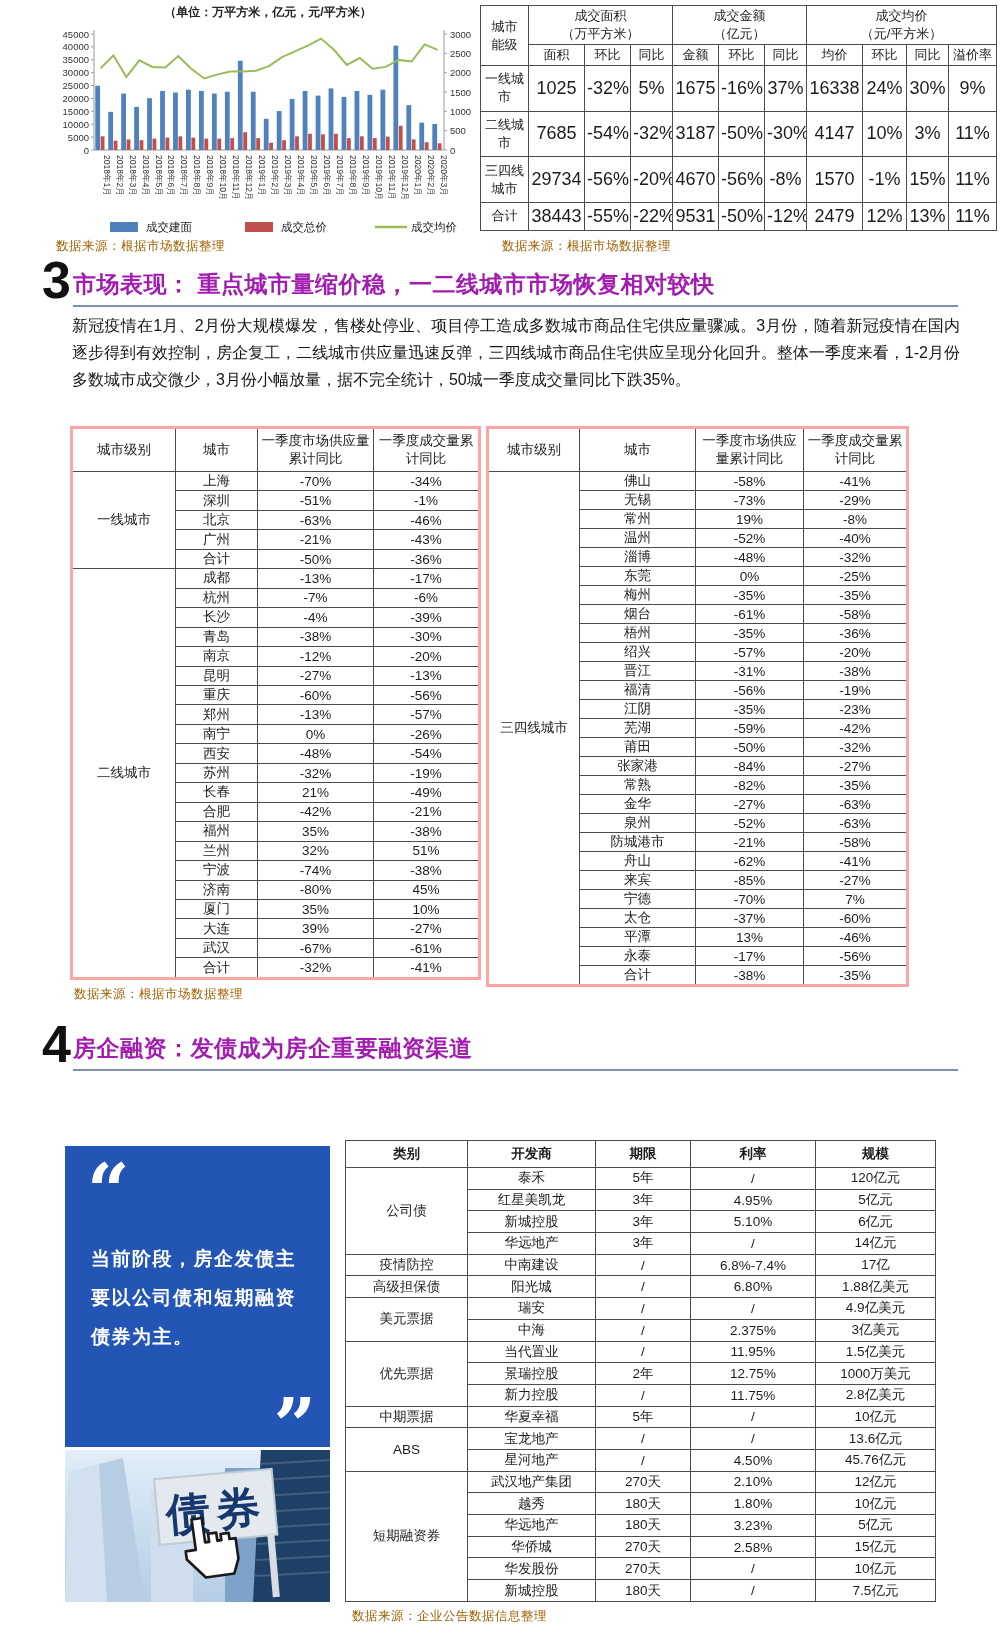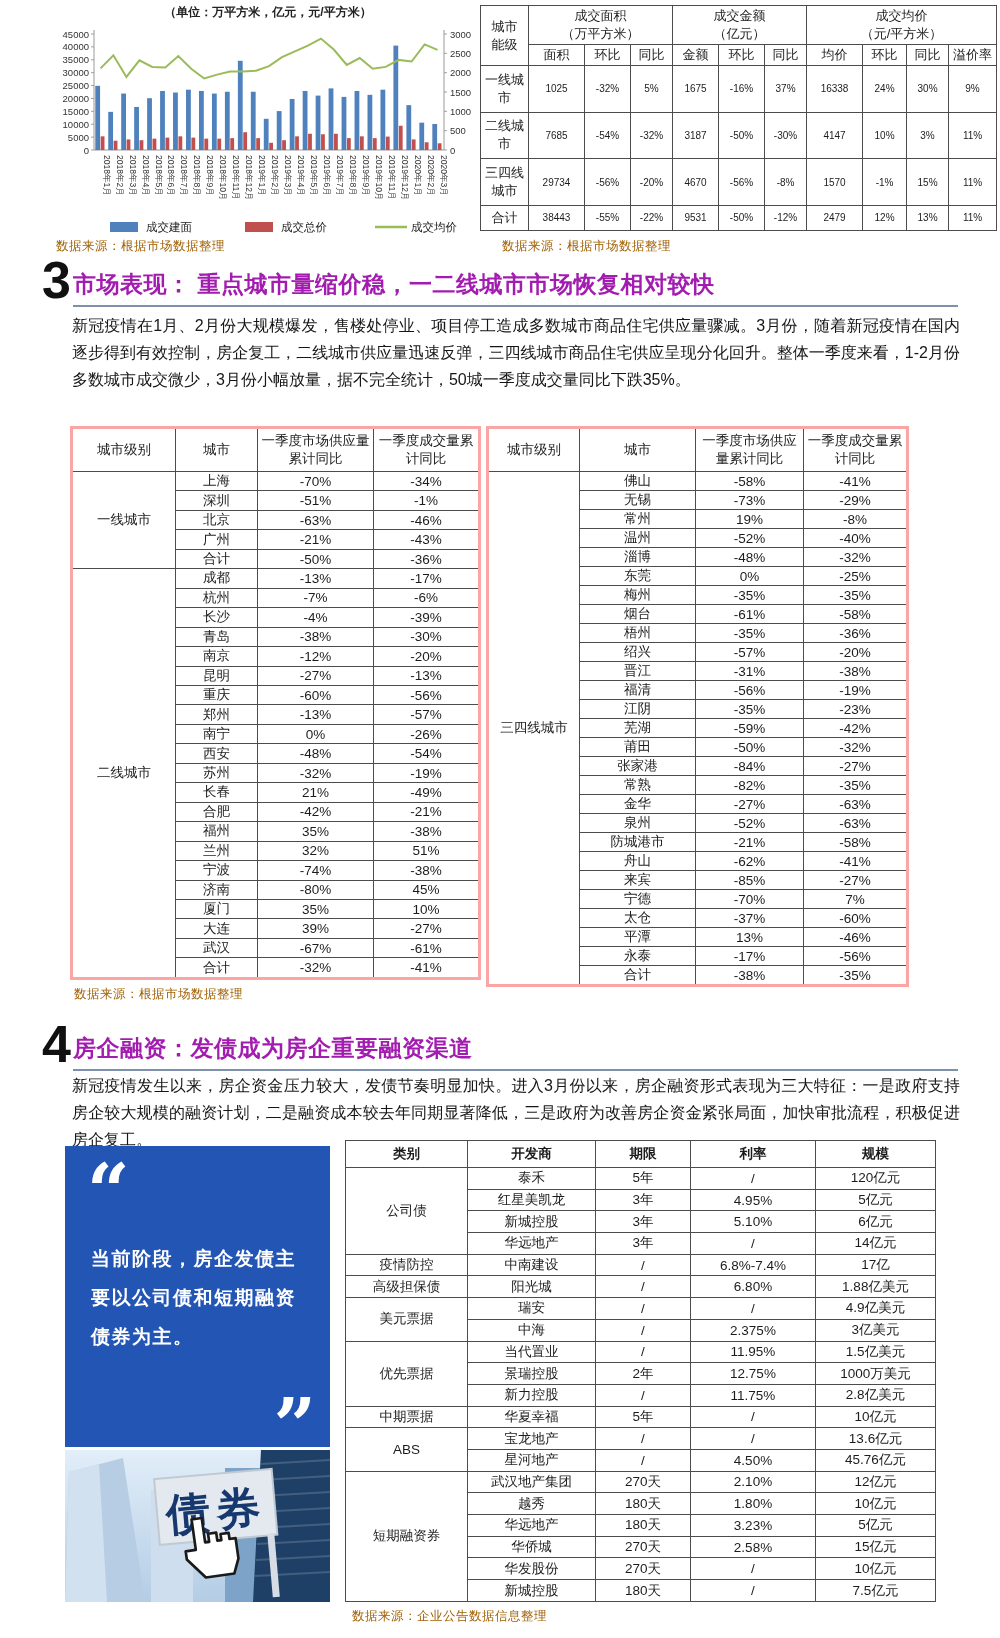--- a/index.html
+++ b/index.html
@@ -16,21 +16,21 @@
   #fin-source{left:352px;top:1608px;}
 
   
   table{border-collapse:collapse;table-layout:fixed;}
   th,td{border:1px solid #4c4c4c;text-align:center;vertical-align:middle;
         padding:1px 2px;overflow:hidden;}
   th{font-weight:normal;white-space:pre-line;}
 
   
   #tier-table{position:absolute;left:480px;top:5px;width:516px;height:226px;font-size:13px;}
-  #tier-table td{font-size:10px;}
+  #tier-table td{font-size:18px;}
   #tier-table .lvl{font-size:13px;}
 
   
   .city-half{position:absolute;top:426px;height:554px;font-size:13.5px;}
   #city-left{left:70px;width:408px;}
   #city-right{left:486px;width:420px;}
   .city-half table{width:100%;height:100%;border:3px solid #fca5a5;}
   .city-half th{height:40px;line-height:1.35;}
   .city-half td{padding:0 2px;}
 
@@ -608,21 +608,20 @@
         </tbody>
       </table>
     </div>
   <div class="source-note" id="city-source">数据来源：根据市场数据整理</div>
 
   <div class="sec" id="sec4">
     <div class="num">4</div>
     <div class="title">房企融资：发债成为房企重要融资渠道</div>
     <div class="rule"></div>
   </div>
-  <div class="para" id="para4">新冠疫情发生以来，房企资金压力较大，发债节奏明显加快。进入3月份以来，房企融资形式表现为三大特征：一是政府支持房企较大规模的融资计划，二是融资成本较去年同期显著降低，三是政府为改善房企资金紧张局面，加快审批流程，积极促进房企复工。</div>
 
   <div id="quote-box">
     <div class="q-mark" id="q-open">“</div>
     <div id="q-text">当前阶段，房企发债主要以公司债和短期融资债券为主。</div>
     <div class="q-mark" id="q-close">”</div>
   </div>
 
   <svg id="photo" viewBox="0 0 265 152">
     <defs>
       <linearGradient id="sky" x1="0" y1="0" x2="0" y2="1">

